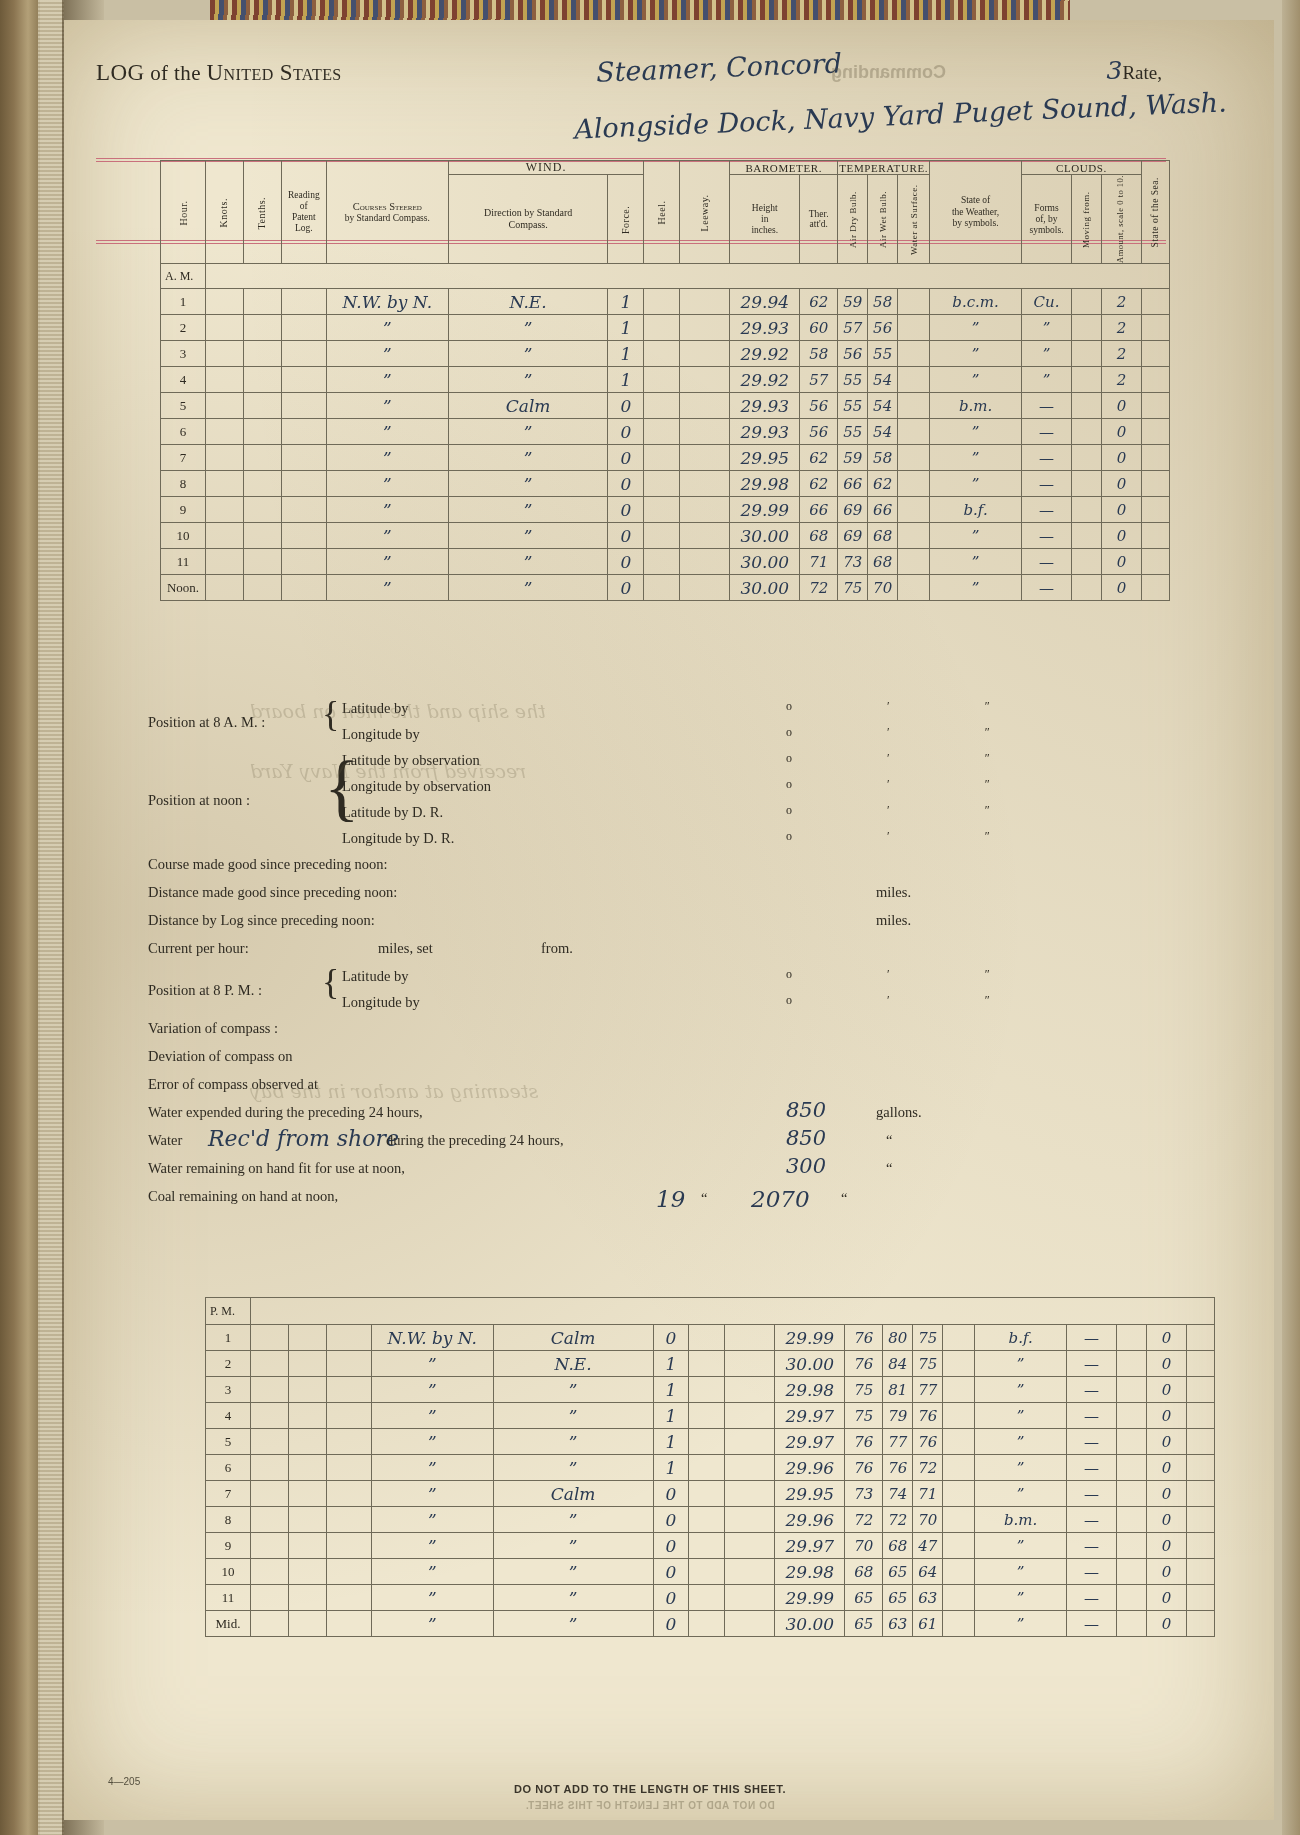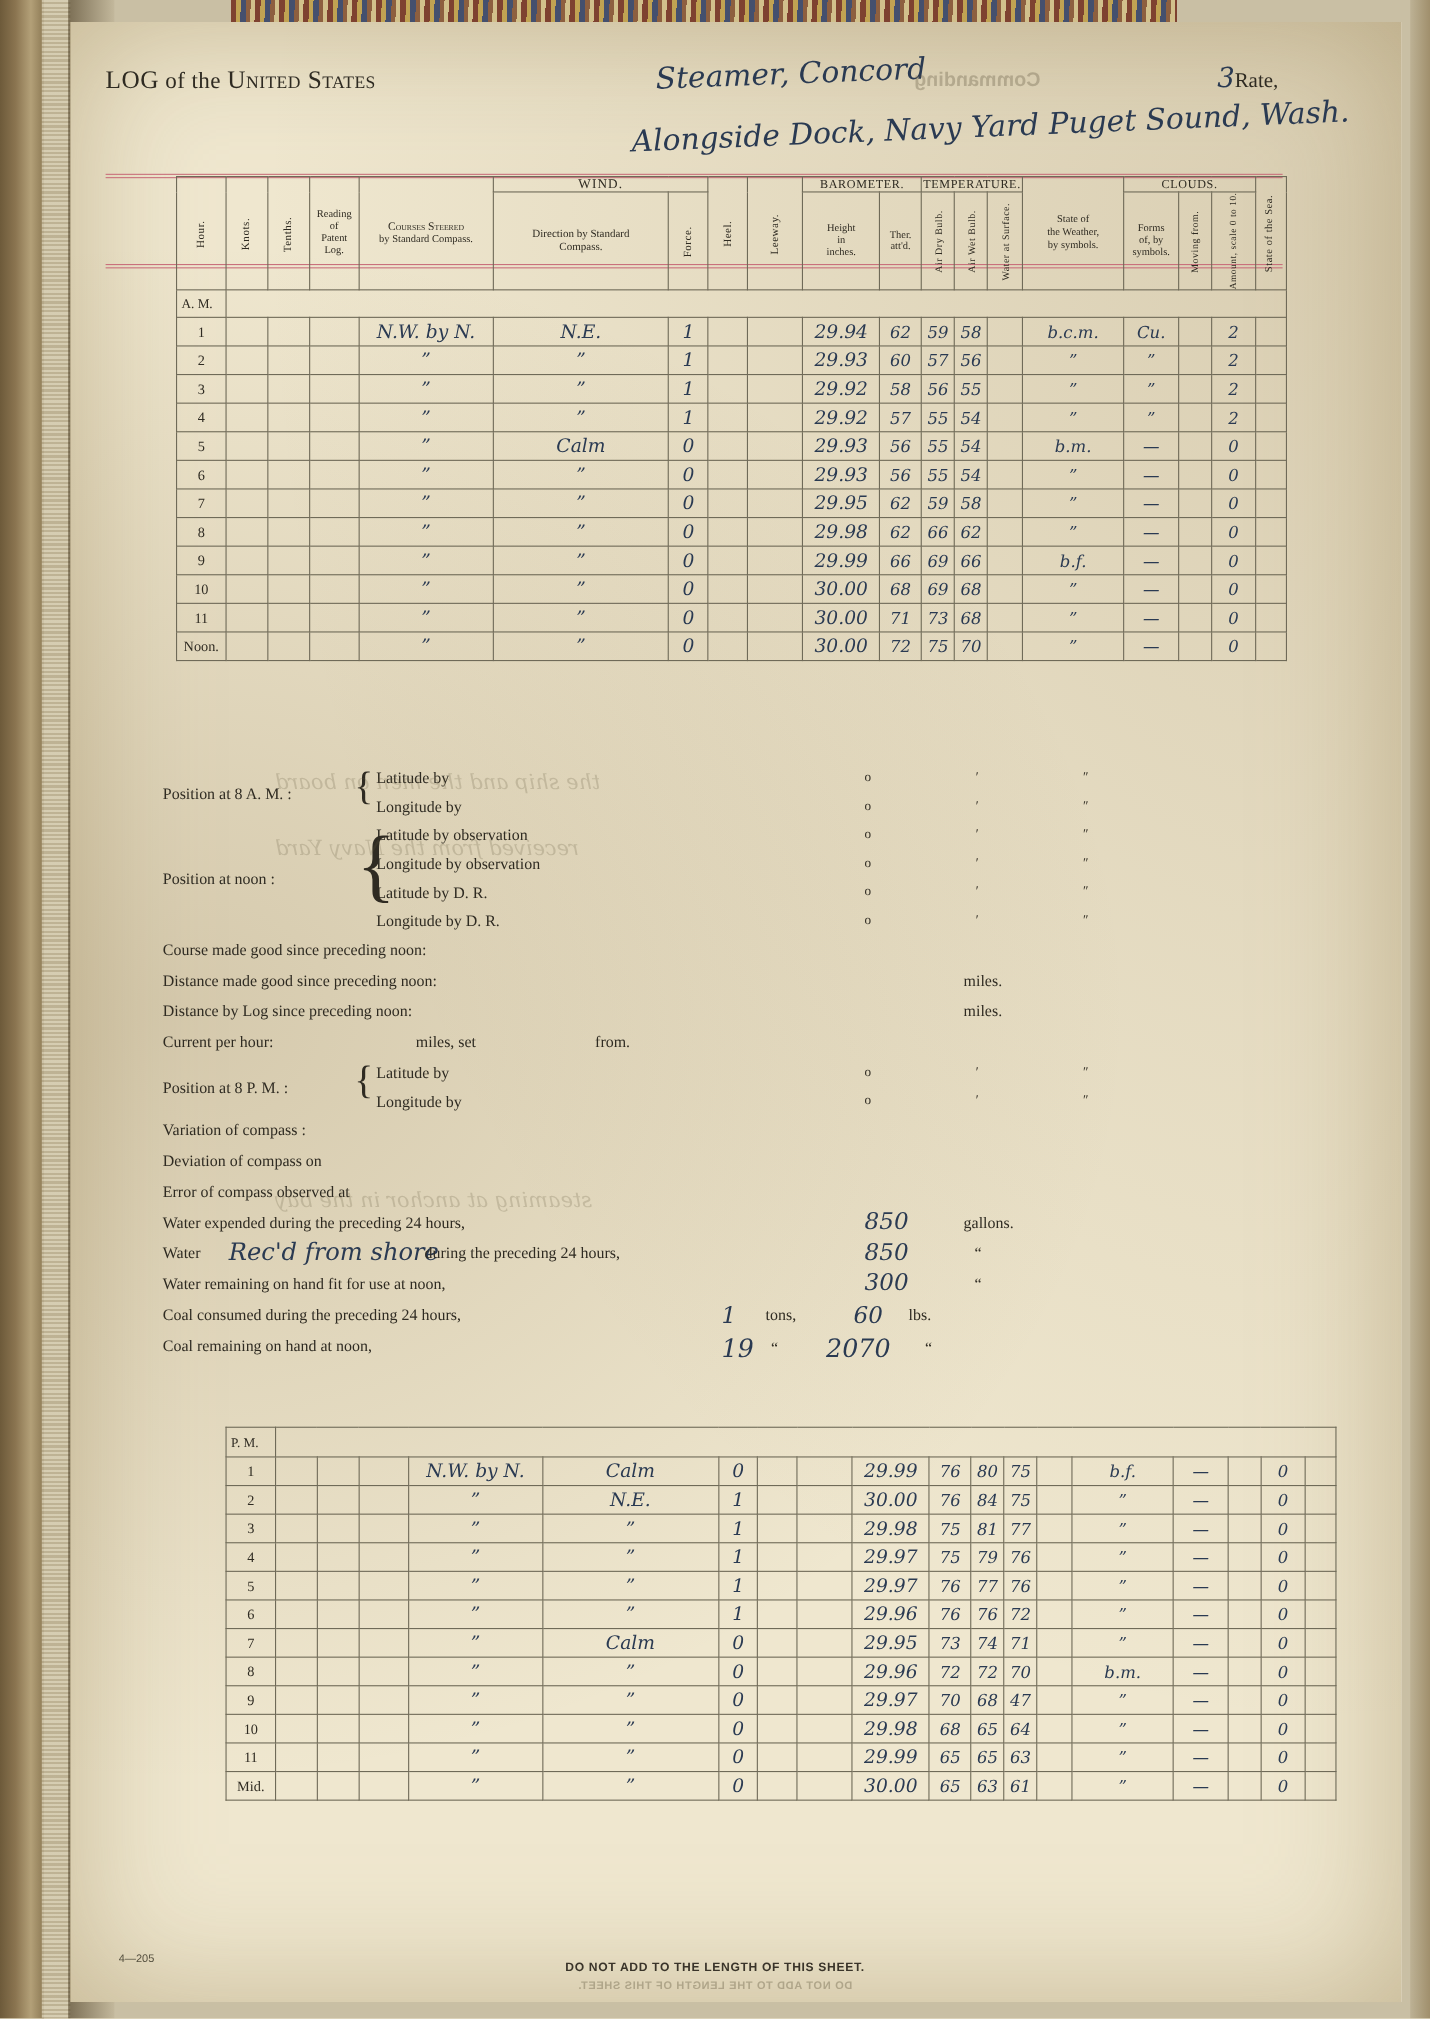--- a/index.html
+++ b/index.html
@@ -562,27 +562,20 @@
     <span class="hw" style="position:absolute;left:112px;top:-6px;font-size:22px;">Rec'd from shore</span>
     <span class="sublabel" style="left:290px;">during the preceding 24 hours,</span>
     <span class="hw" style="position:absolute;left:690px;top:-6px;">850</span>
     <span class="unit" style="left:790px;">“</span>
   </div>
   <div class="mrow">
     <span class="mlabel">Water remaining on hand fit for use at noon,</span>
     <span class="hw" style="position:absolute;left:690px;top:-6px;">300</span>
     <span class="unit" style="left:790px;">“</span>
   </div>
-  <div class="mrow">
-    <span class="mlabel">Coal consumed during the preceding 24 hours,</span>
-    <span class="hw" style="position:absolute;left:560px;top:-4px;">1</span>
-    <span class="unit" style="left:600px;">tons,</span>
-    <span class="hw" style="position:absolute;left:680px;top:-4px;">60</span>
-    <span class="unit" style="left:730px;">lbs.</span>
-  </div>
   <div class="mrow" style="height:34px;">
     <span class="mlabel">Coal remaining on hand at noon,</span>
     <span class="hw" style="position:absolute;left:560px;top:-2px;font-size:23px;">19</span>
     <span class="unit" style="left:605px;top:2px;">“</span>
     <span class="hw" style="position:absolute;left:655px;top:-2px;font-size:23px;">2070</span>
     <span class="unit" style="left:745px;top:2px;">“</span>
   </div>
 </div>
 
 <table class="log" id="pm-table" style="left:205px;top:1297px;width:1010px;">

